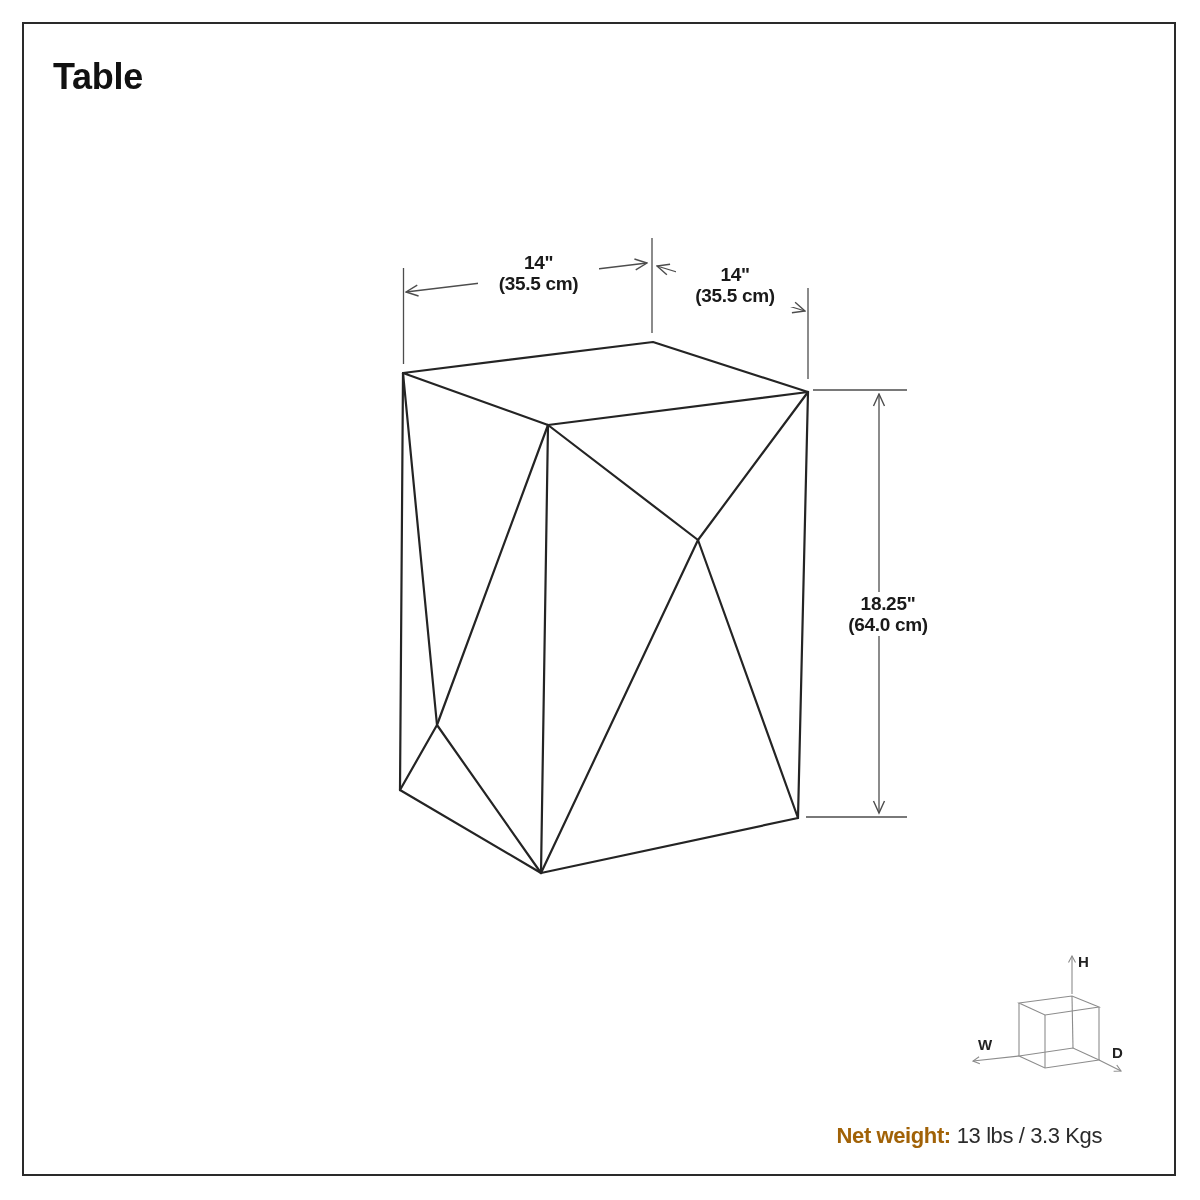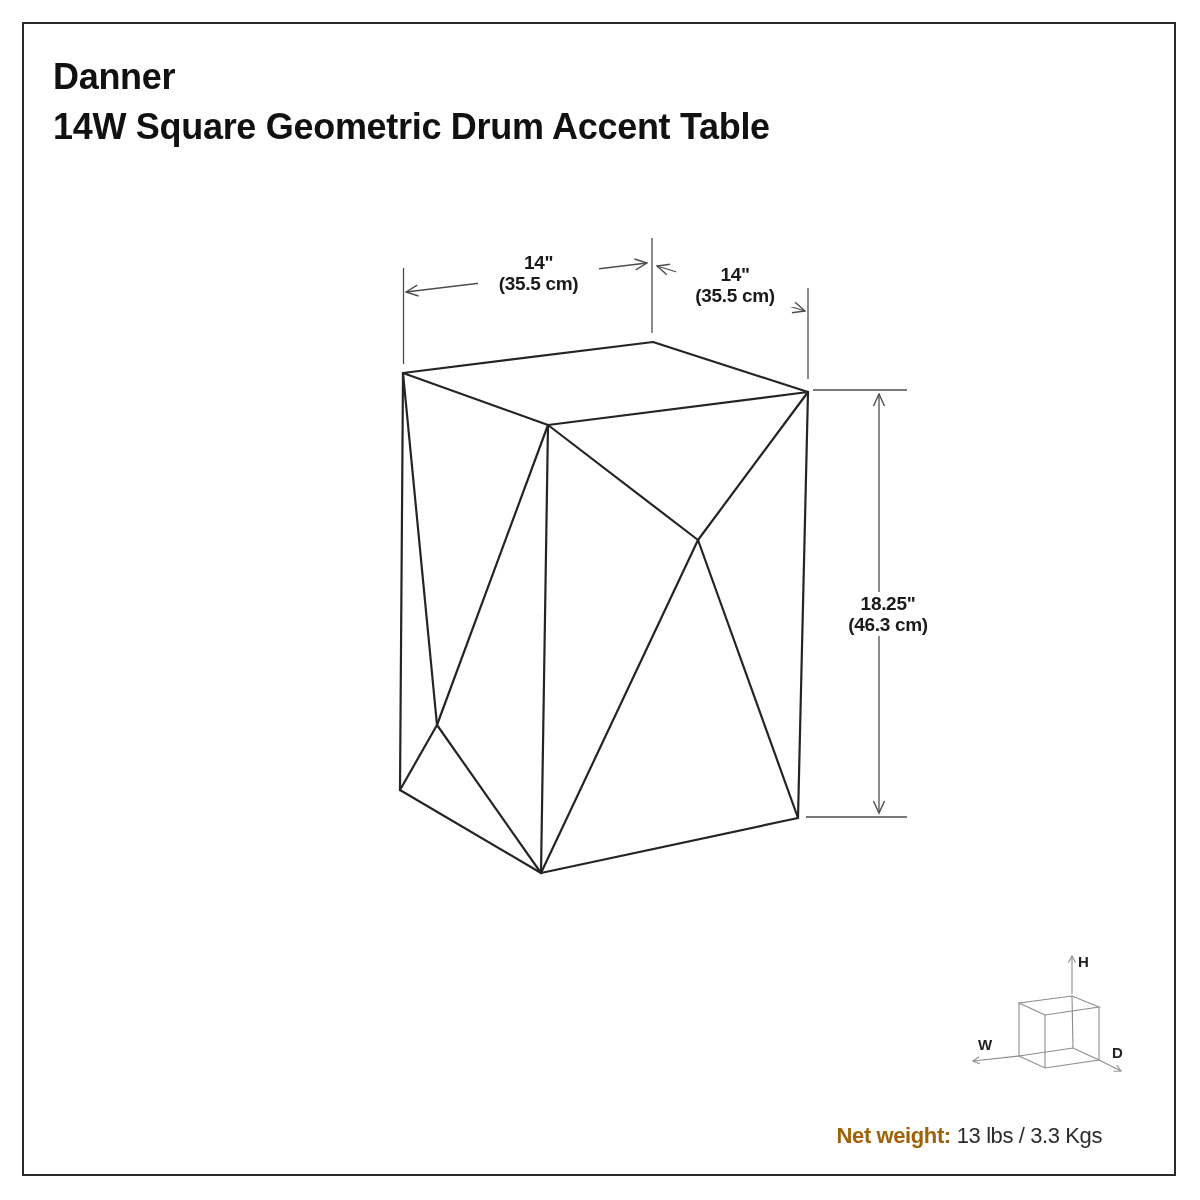--- a/index.html
+++ b/index.html
@@ -30,22 +30,21 @@
   .net-weight .nw-label{font-weight:bold;color:#a16207;margin-right:6px;}
 </style>
 </head>
 <body>
 
 <div class="canvas">
 
   <div class="frame"></div>
 
   <div class="title-block">
-    <div class="title-line">Danner</div>
-    <div class="title-line">14W Square Geometric Drum Accent Table</div>
+    <div class="title-line">Table</div>
   </div>
 
   <svg class="drawing" width="1200" height="1200" viewBox="0 0 1200 1200">
     <defs>
       <marker id="dimArrow" viewBox="0 0 16 14" refX="14.5" refY="7" markerWidth="16" markerHeight="14" markerUnits="userSpaceOnUse" orient="auto-start-reverse">
         <path d="M2.5,1.5 L14.5,7 L2.5,12.5" fill="none" stroke="#4d4d4d" stroke-width="1.4"></path>
       </marker>
       <marker id="axisArrow" viewBox="0 0 10 10" refX="8.5" refY="5" markerWidth="10" markerHeight="10" markerUnits="userSpaceOnUse" orient="auto">
         <path d="M2,1.5 L8.5,5 L2,8.5" fill="none" stroke="#8c8c8c" stroke-width="1.1"></path>
       </marker>
@@ -99,21 +98,21 @@
     <div class="metric">(35.5 cm)</div>
   </div>
 
   <div class="dim-label" style="left:676px;top:263px;width:112px;">
     <div>14"</div>
     <div class="metric">(35.5 cm)</div>
   </div>
 
   <div class="dim-label" style="left:836px;top:592px;width:98px;">
     <div>18.25"</div>
-    <div class="metric">(46.3 cm)</div>
+    <div class="metric">(64.0 cm)</div>
   </div>
 
   <div class="axis-label" style="left:978px;top:1036px;">W</div>
   <div class="axis-label" style="left:1078px;top:953px;">H</div>
   <div class="axis-label" style="left:1112px;top:1044px;">D</div>
 
   <div class="net-weight">
     <span class="nw-label">Net weight:</span><span>13 lbs / 3.3 Kgs</span>
   </div>
 

